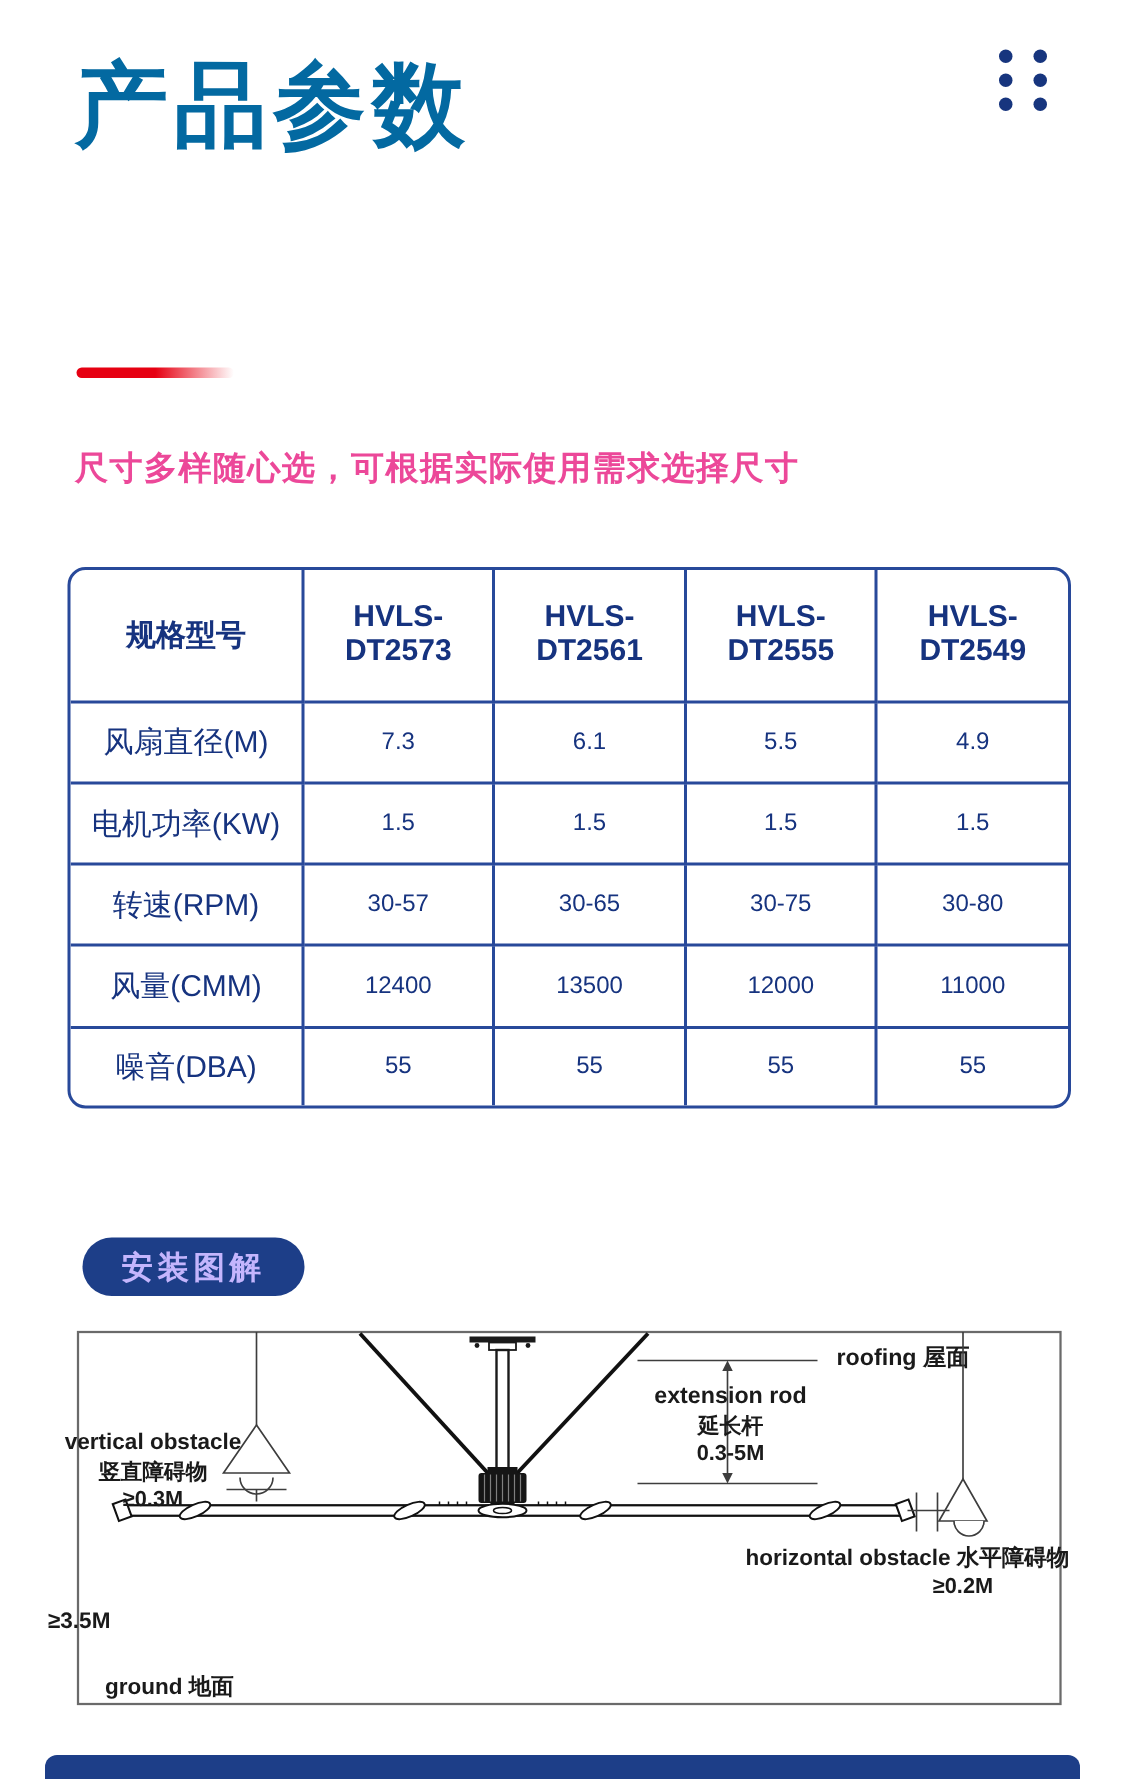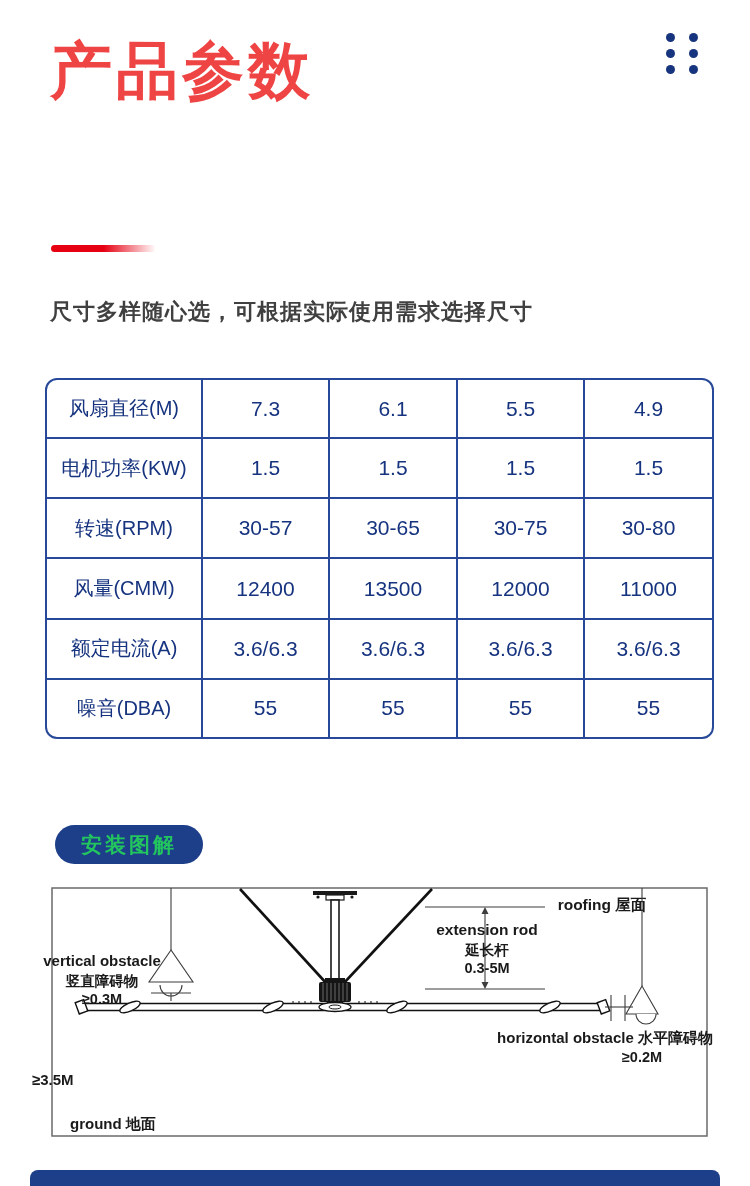--- a/index.html
+++ b/index.html
@@ -2,61 +2,61 @@
 <html><head>
 <meta charset="utf-8">
 <style>
   html,body{margin:0;padding:0;background:#fff;}
   .page{
     position:relative;width:750px;height:1186px;margin:0 auto;background:#fff;
     font-family:"Liberation Sans","DejaVu Sans",sans-serif;overflow:hidden;
   }
   
   .title{
-    position:absolute;left:50px;color:#ef4444;font-weight:900;
+    position:absolute;left:50px;color:#0369a1;font-weight:900;
     font-size:62px;line-height:1;letter-spacing:4px;white-space:nowrap;
   }
   .title.l1{top:40px;}
   .title.l2{top:118px;}
   .dots{
     position:absolute;left:666px;top:33px;
     display:grid;grid-template-columns:9px 9px;grid-auto-rows:9px;
     column-gap:14px;row-gap:7px;
   }
   .dots i{display:block;width:9px;height:9px;border-radius:50%;background:#17357e;}
   .red-swoosh{
     position:absolute;left:51px;top:245px;width:105px;height:7px;border-radius:4px;
     background:linear-gradient(90deg,#e60012 0%,#e60012 50%,rgba(230,0,18,0) 100%);
   }
   .subtitle{
     position:absolute;left:50px;top:297px;font-size:22px;font-weight:600;
-    color:#404040;letter-spacing:1px;white-space:nowrap;
+    color:#ec4899;letter-spacing:1px;white-space:nowrap;
   }
   
   .table-wrap{
     position:absolute;left:45px;top:378px;width:665px;height:357px;
     border:2.5px solid #28499a;border-radius:12px;overflow:hidden;background:#fff;
   }
   table.spec{
     width:100%;height:100%;border-collapse:collapse;border-style:hidden;
     table-layout:fixed;
   }
   table.spec td,table.spec th{
     border:2px solid #28499a;text-align:center;vertical-align:middle;
     color:#16337f;padding:0;
   }
   table.spec th{font-size:20px;font-weight:700;}
   td.lbl{font-size:20px;font-weight:400;}
-  td.val{font-size:21px;font-weight:400;}
+  td.val{font-size:16px;font-weight:400;}
   
   .pill-btn{
     position:absolute;left:55px;top:825px;width:148px;height:39px;
     background:#1d3e88;border-radius:20px;border:none;cursor:pointer;
     display:flex;align-items:center;justify-content:center;
-    color:#22c55e;font-size:21px;font-weight:700;letter-spacing:3px;
+    color:#c4b5fd;font-size:21px;font-weight:700;letter-spacing:3px;
     font-family:inherit;
   }
   .diagram{position:absolute;left:30px;top:882px;width:690px;height:258px;}
   .diagram text{
     font-family:"Liberation Sans","DejaVu Sans",sans-serif;
     fill:#1a1a1a;font-weight:600;
   }
   
   .bottom-bar{
     position:absolute;left:30px;top:1170px;width:690px;height:16px;
@@ -83,20 +83,27 @@
   <div class="table-wrap">
     <table class="spec">
       <colgroup>
           <col style="width:155px">
           <col style="width:127px">
           <col style="width:128px">
           <col style="width:127px">
           <col style="width:128px">
         </colgroup>
       <tbody>
+          <tr>
+        <th>规格型号</th>
+        <th>HVLS-DT2573</th>
+        <th>HVLS-DT2561</th>
+        <th>HVLS-DT2555</th>
+        <th>HVLS-DT2549</th>
+      </tr>
       <tr>
         <td class="lbl">风扇直径(M)</td>
         <td class="val">7.3</td>
         <td class="val">6.1</td>
         <td class="val">5.5</td>
         <td class="val">4.9</td>
       </tr>
       <tr>
         <td class="lbl">电机功率(KW)</td>
         <td class="val">1.5</td>
@@ -110,27 +117,20 @@
         <td class="val">30-65</td>
         <td class="val">30-75</td>
         <td class="val">30-80</td>
       </tr>
       <tr>
         <td class="lbl">风量(CMM)</td>
         <td class="val">12400</td>
         <td class="val">13500</td>
         <td class="val">12000</td>
         <td class="val">11000</td>
-      </tr>
-      <tr>
-        <td class="lbl">额定电流(A)</td>
-        <td class="val">3.6/6.3</td>
-        <td class="val">3.6/6.3</td>
-        <td class="val">3.6/6.3</td>
-        <td class="val">3.6/6.3</td>
       </tr>
       <tr>
         <td class="lbl">噪音(DBA)</td>
         <td class="val">55</td>
         <td class="val">55</td>
         <td class="val">55</td>
         <td class="val">55</td>
       </tr>
     </tbody>
       </table>

